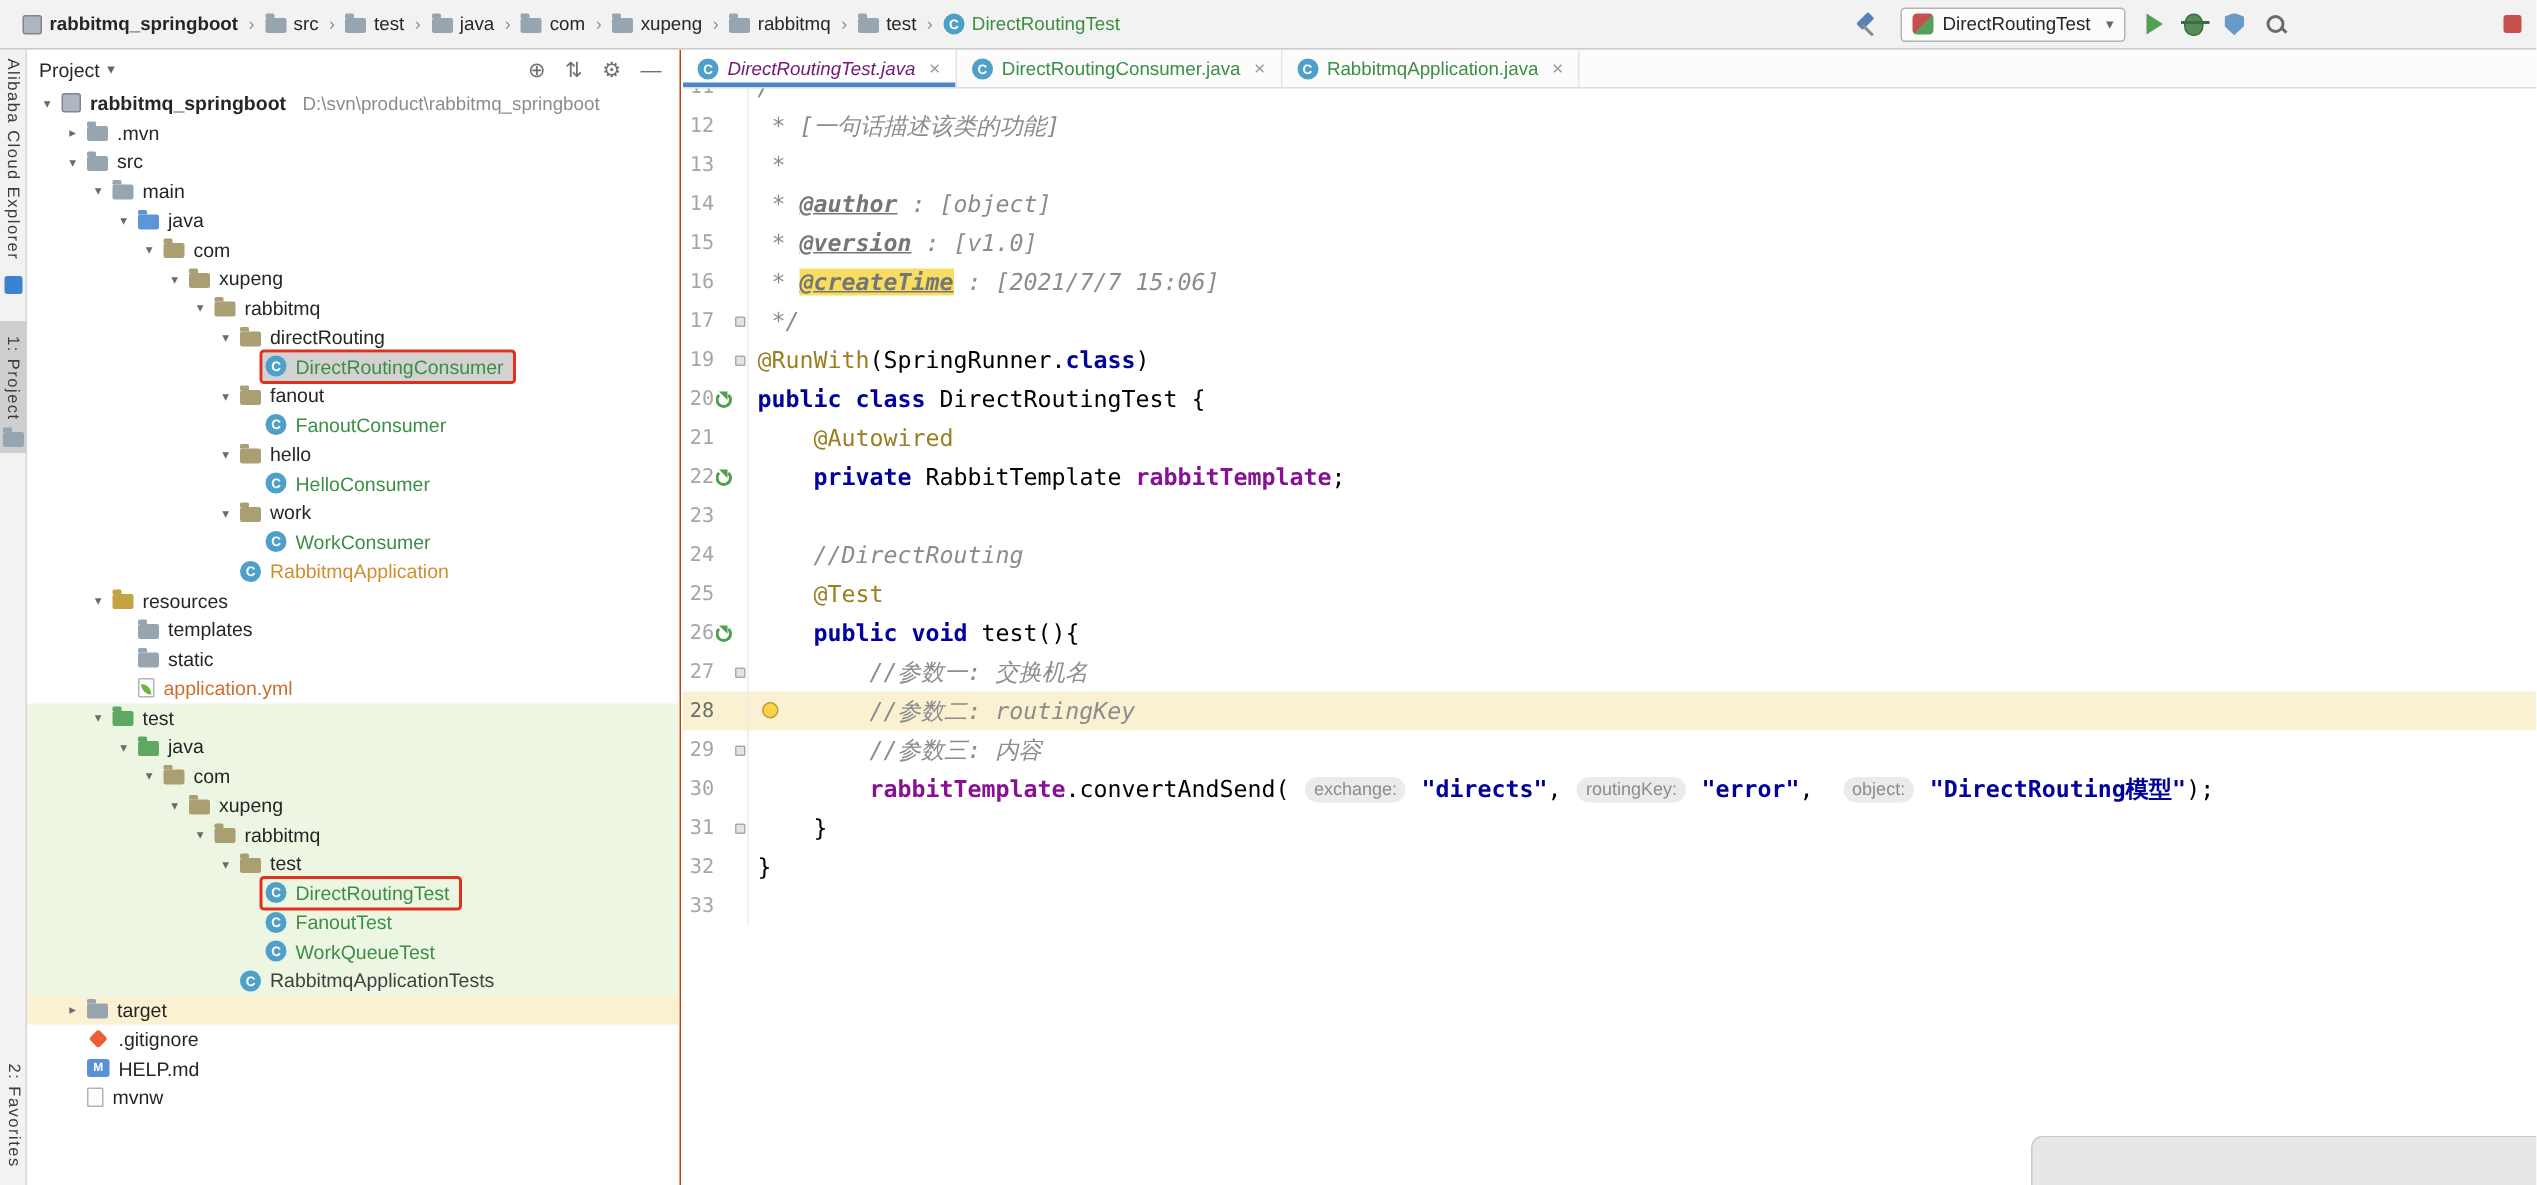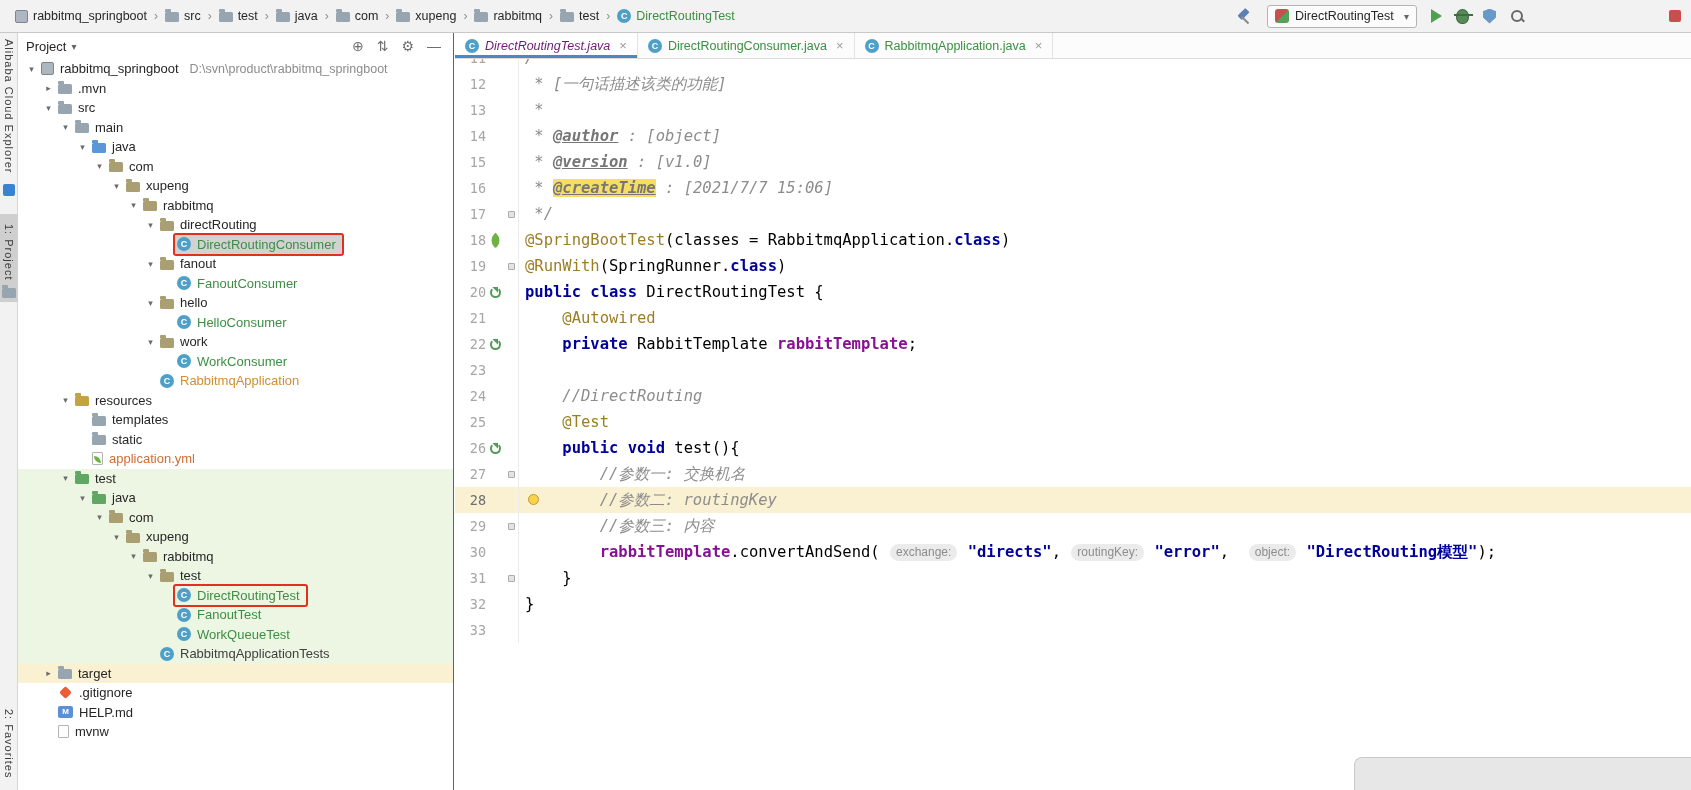--- a/index.html
+++ b/index.html
@@ -1,18 +1,18 @@
 <!DOCTYPE html>
 <html><head>
 <meta charset="utf-8">
 <style>
 *{margin:0;padding:0;box-sizing:border-box}
 html,body{width:1691px;height:790px;overflow:hidden}
 body{position:relative;font-family:"Liberation Sans",sans-serif;font-size:13px;color:#262626;background:#fff}
-.b{font-weight:normal}
+.b{font-weight:bold}
 
 .topbar{position:absolute;top:0;left:0;right:0;height:33px;background:#f2f2f2;border-bottom:1px solid #c9c9c9;display:flex;align-items:center;padding:0 10px;z-index:5}
 .crumbs{display:flex;align-items:center;gap:1px;flex:1;overflow:hidden;white-space:nowrap}
 .crumb{display:inline-flex;align-items:center;gap:5px;padding:2px 5px;border-radius:3px}
 .crumb-label{font-size:12.5px;color:#262626}
 .crumb-sep{color:#8e8e8e;font-size:12px;padding:0 1px}
 .controls{display:flex;align-items:center;gap:14px}
 .runcfg{display:flex;align-items:center;gap:6px;background:#fbfbfb;border:1px solid #b4b4b4;border-radius:3px;height:23px;padding:0 7px;min-width:150px;font-size:12.5px}
 .runcfg .dd{margin-left:auto;color:#666;font-size:10px}
 .dd{color:#666;font-size:10px}
@@ -76,21 +76,21 @@
 
 .editor{position:absolute;left:455px;top:33px;right:0;bottom:0;background:#fff}
 .tabbar{height:26px;display:flex;align-items:stretch;background:#fcfcfc;border-bottom:1px solid #dcdcdc}
 .tab{display:flex;align-items:center;gap:6px;padding:0 10px;border-right:1px solid #e3e3e3;font-size:12.5px;cursor:default}
 .tab.active{background:#fff;box-shadow:inset 0 -3px 0 #4a88c7}
 .tab-x{color:#9a9a9a;font-size:13px;margin-left:3px}
 .codewrap{position:absolute;top:26px;left:0;right:0;bottom:0;overflow:hidden;font-family:"DejaVu Sans Mono","Liberation Mono",monospace;font-size:15.5px}
 .lines{margin-top:-14px}
 .cline{display:flex;height:26px;line-height:26px}
 .cline.caret{background:#faf1d2}
-.gut{flex:none;width:64px;display:flex;align-items:center;border-right:1px solid #ececec}
+.gut{flex:none;width:44px;display:flex;align-items:center;border-right:1px solid #ececec}
 .lnum{display:inline-block;width:32px;text-align:right;color:#a6a6a6;font-size:13.5px;font-family:"DejaVu Sans Mono",monospace}
 .caret .lnum{color:#6e6e6e}
 .gslot{width:19px;display:inline-flex;justify-content:center;align-items:center}
 .fslot{width:14px;display:inline-flex;justify-content:center;align-items:center}
 .ctext{white-space:pre;position:relative;padding-left:6px;flex:1}
 .ctext .ic-bulb{position:absolute;left:9px;top:7px}
 .t-plain{color:#000}
 .t-comment,.t-doc{color:#8c8c8c;font-style:italic}
 .t-doctag{color:#767676;font-style:italic;font-weight:bold;text-decoration:underline}
 .t-hl{background:#f7dd61}
@@ -551,30 +551,20 @@
             <span class="lnum">17</span>
             <span class="gslot"></span>
             <span class="fslot">
               <span class="ic ic-fold-marker"></span>
             </span>
           </span>
           <span class="ctext"><span class="t-doc"> */</span></span>
         </div>
         <div class="cline">
           <span class="gut">
-            <span class="lnum">18</span>
-            <span class="gslot">
-              <span class="ic ic-spring-leaf"></span>
-            </span>
-            <span class="fslot"></span>
-          </span>
-          <span class="ctext"><span class="t-ann">@SpringBootTest</span><span class="t-plain">(classes = RabbitmqApplication.</span><span class="t-kw">class</span><span class="t-plain">)</span></span>
-        </div>
-        <div class="cline">
-          <span class="gut">
             <span class="lnum">19</span>
             <span class="gslot"></span>
             <span class="fslot">
               <span class="ic ic-fold-marker"></span>
             </span>
           </span>
           <span class="ctext"><span class="t-ann">@RunWith</span><span class="t-plain">(SpringRunner.</span><span class="t-kw">class</span><span class="t-plain">)</span></span>
         </div>
         <div class="cline">
           <span class="gut">

